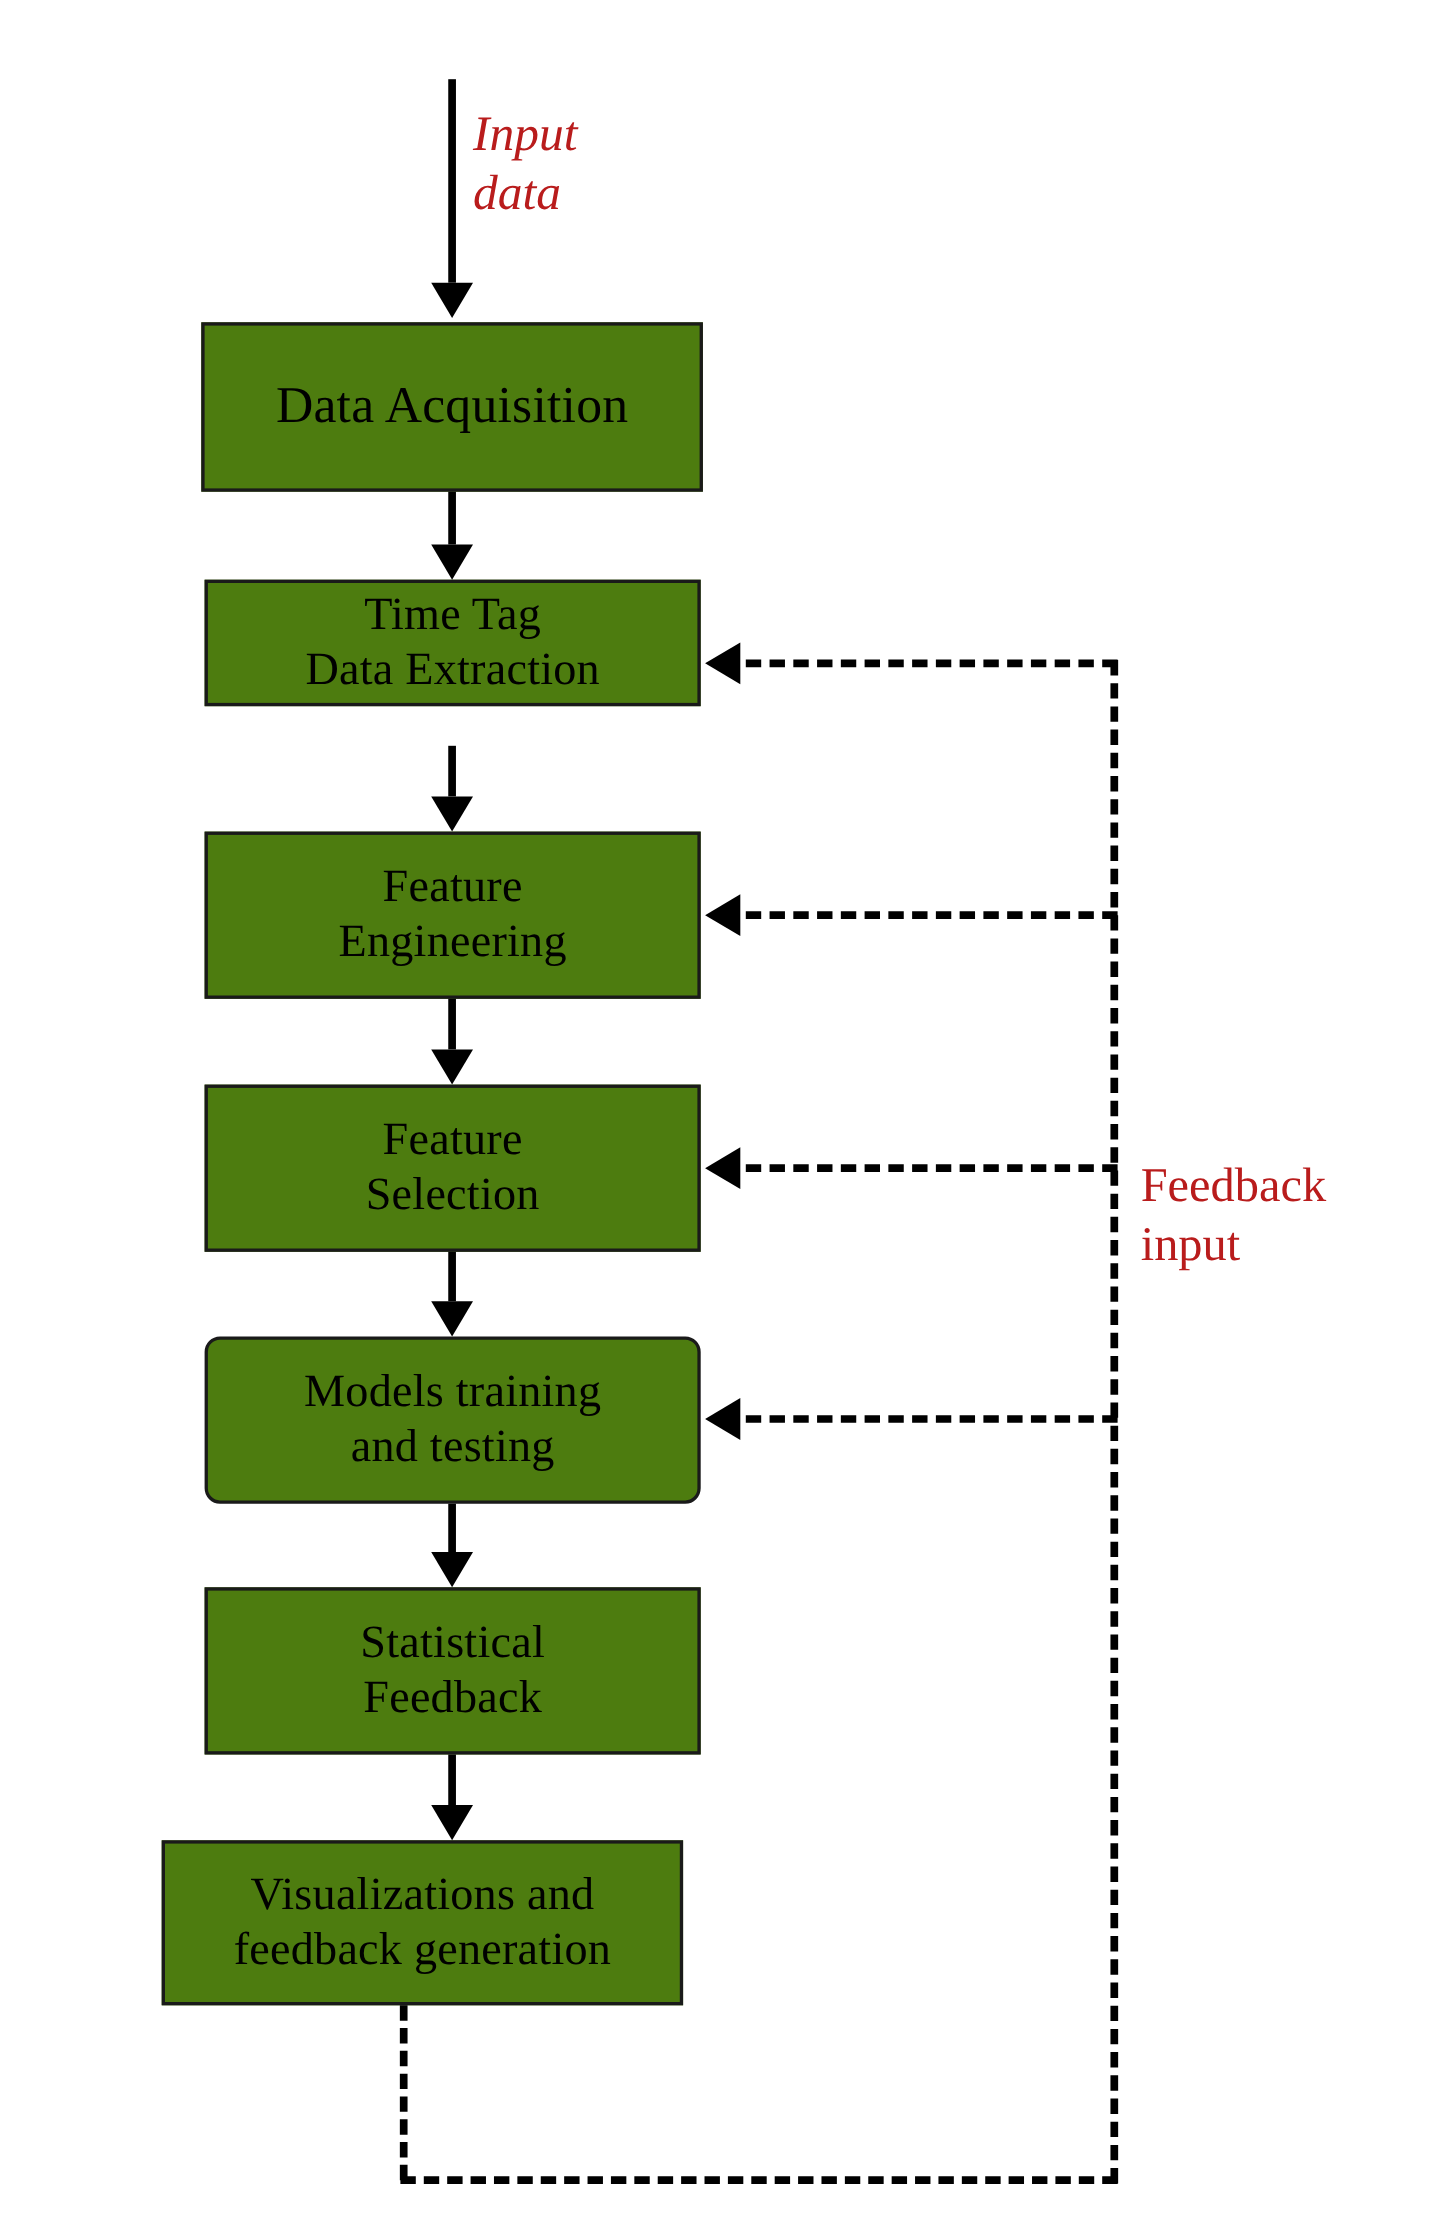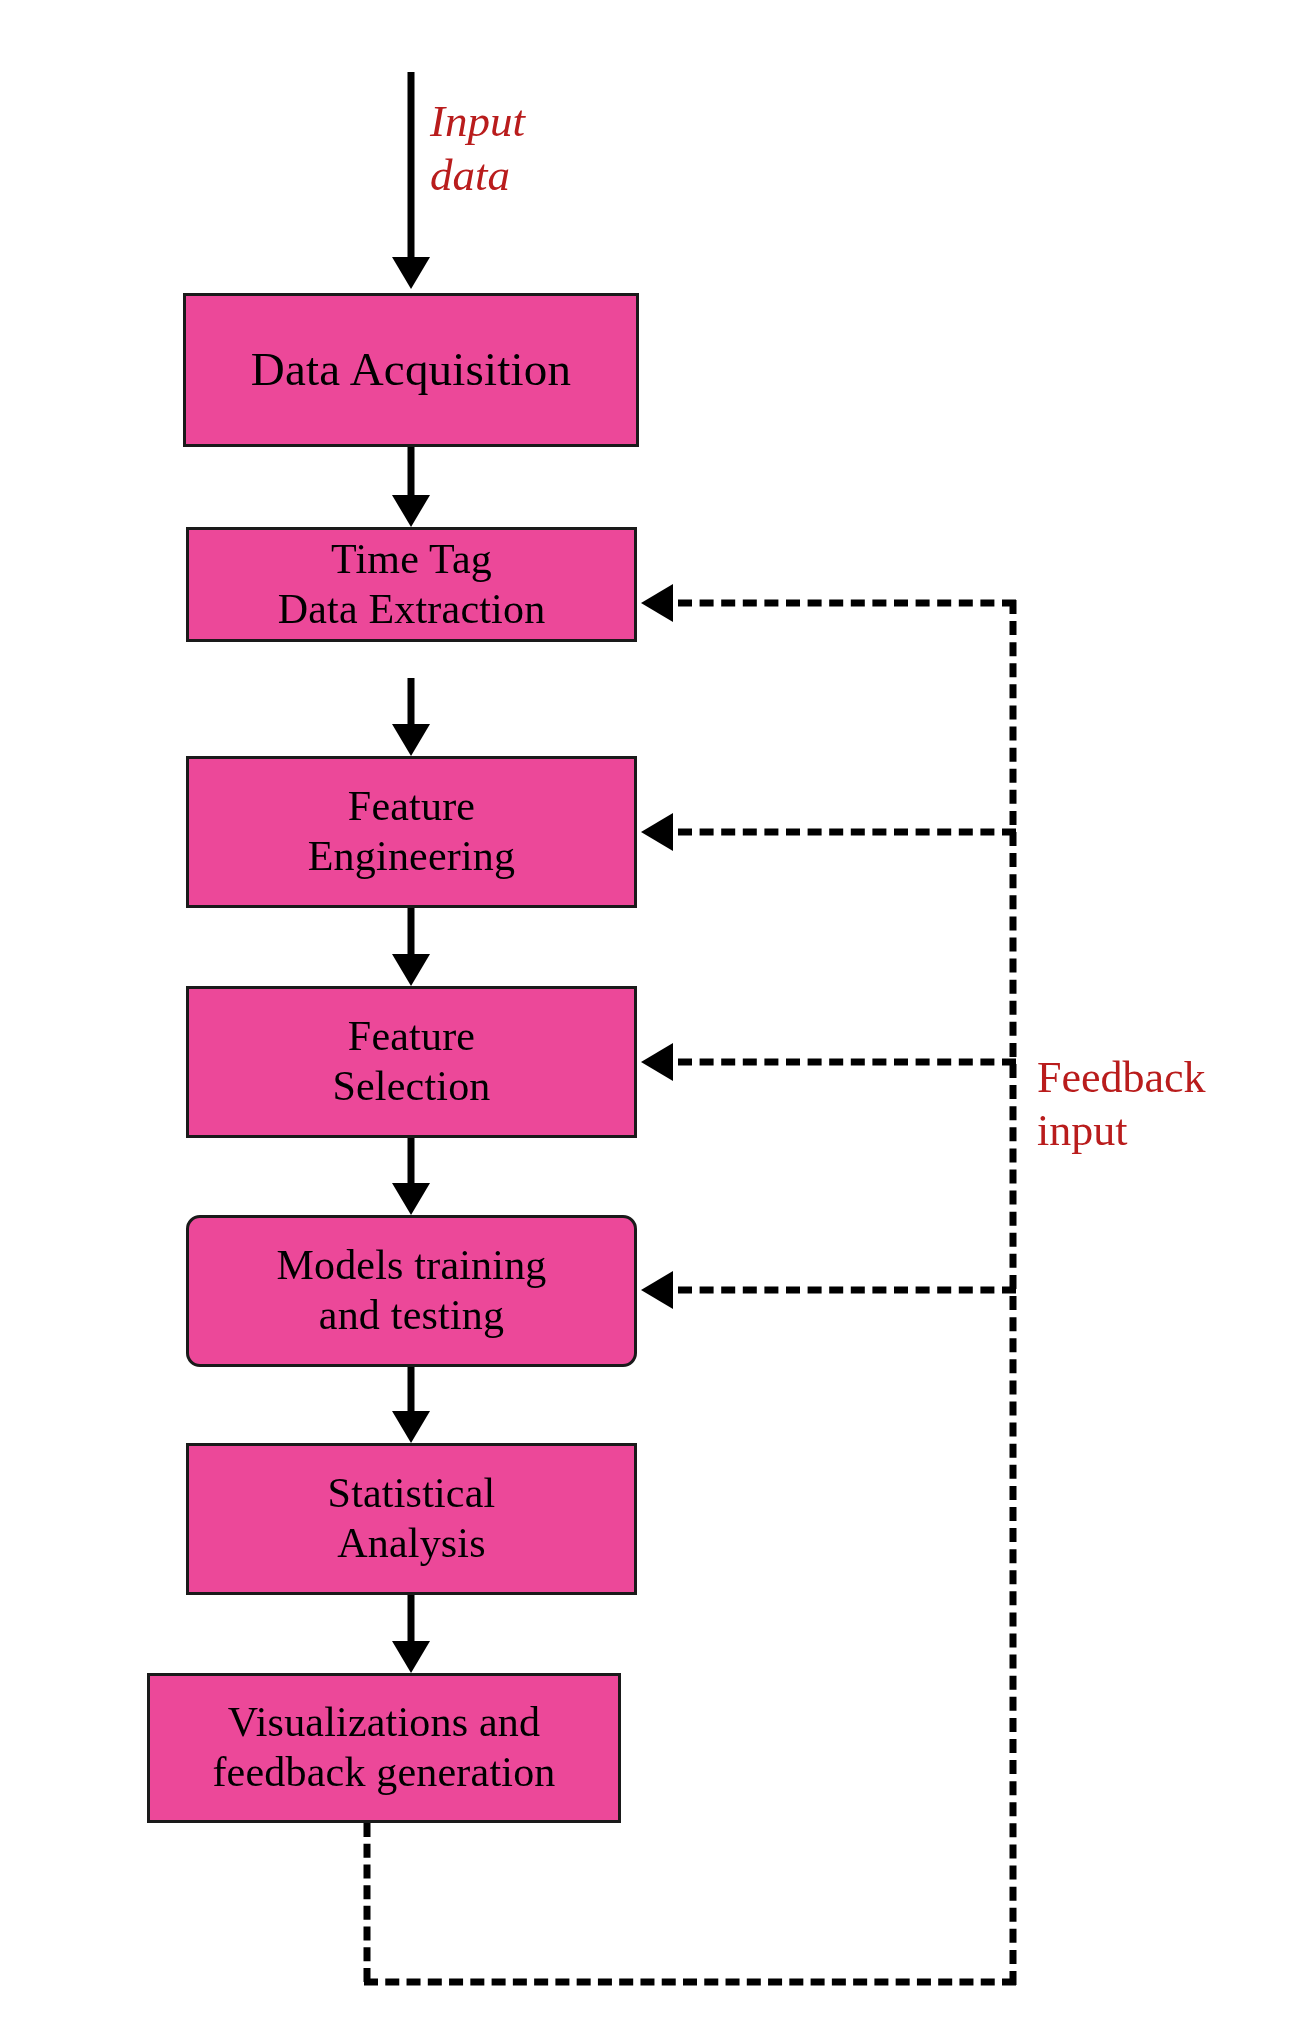--- a/index.html
+++ b/index.html
@@ -13,21 +13,21 @@
     height: 2020px;
     background: #ffffff;
     overflow: hidden;
     font-family: "Liberation Serif", "DejaVu Serif", serif;
   }
 
   
   .node {
     position: absolute;
     box-sizing: border-box;
-    background: #ec4899;
+    background: #4d7c0f;
     border: 3px solid #1a1a1a;
     display: flex;
     align-items: center;
     justify-content: center;
     text-align: center;
     color: #000000;
     line-height: 1.18;
     white-space: pre-line;
     letter-spacing: 0.2px;
   }
@@ -136,21 +136,21 @@
 Selection</span>
   </div>
 
   <div class="node" id="node-4">
     <span class="node-label">Models training
 and testing</span>
   </div>
 
   <div class="node" id="node-5">
     <span class="node-label">Statistical
-Analysis</span>
+Feedback</span>
   </div>
 
   <div class="node" id="node-6">
     <span class="node-label">Visualizations and
 feedback generation</span>
   </div>
 
   <div class="vline" style="left:411px; top:447px; height:48px;"></div>
   <div class="arrowhead-down" style="left:411px; top:495px;"></div>
 

